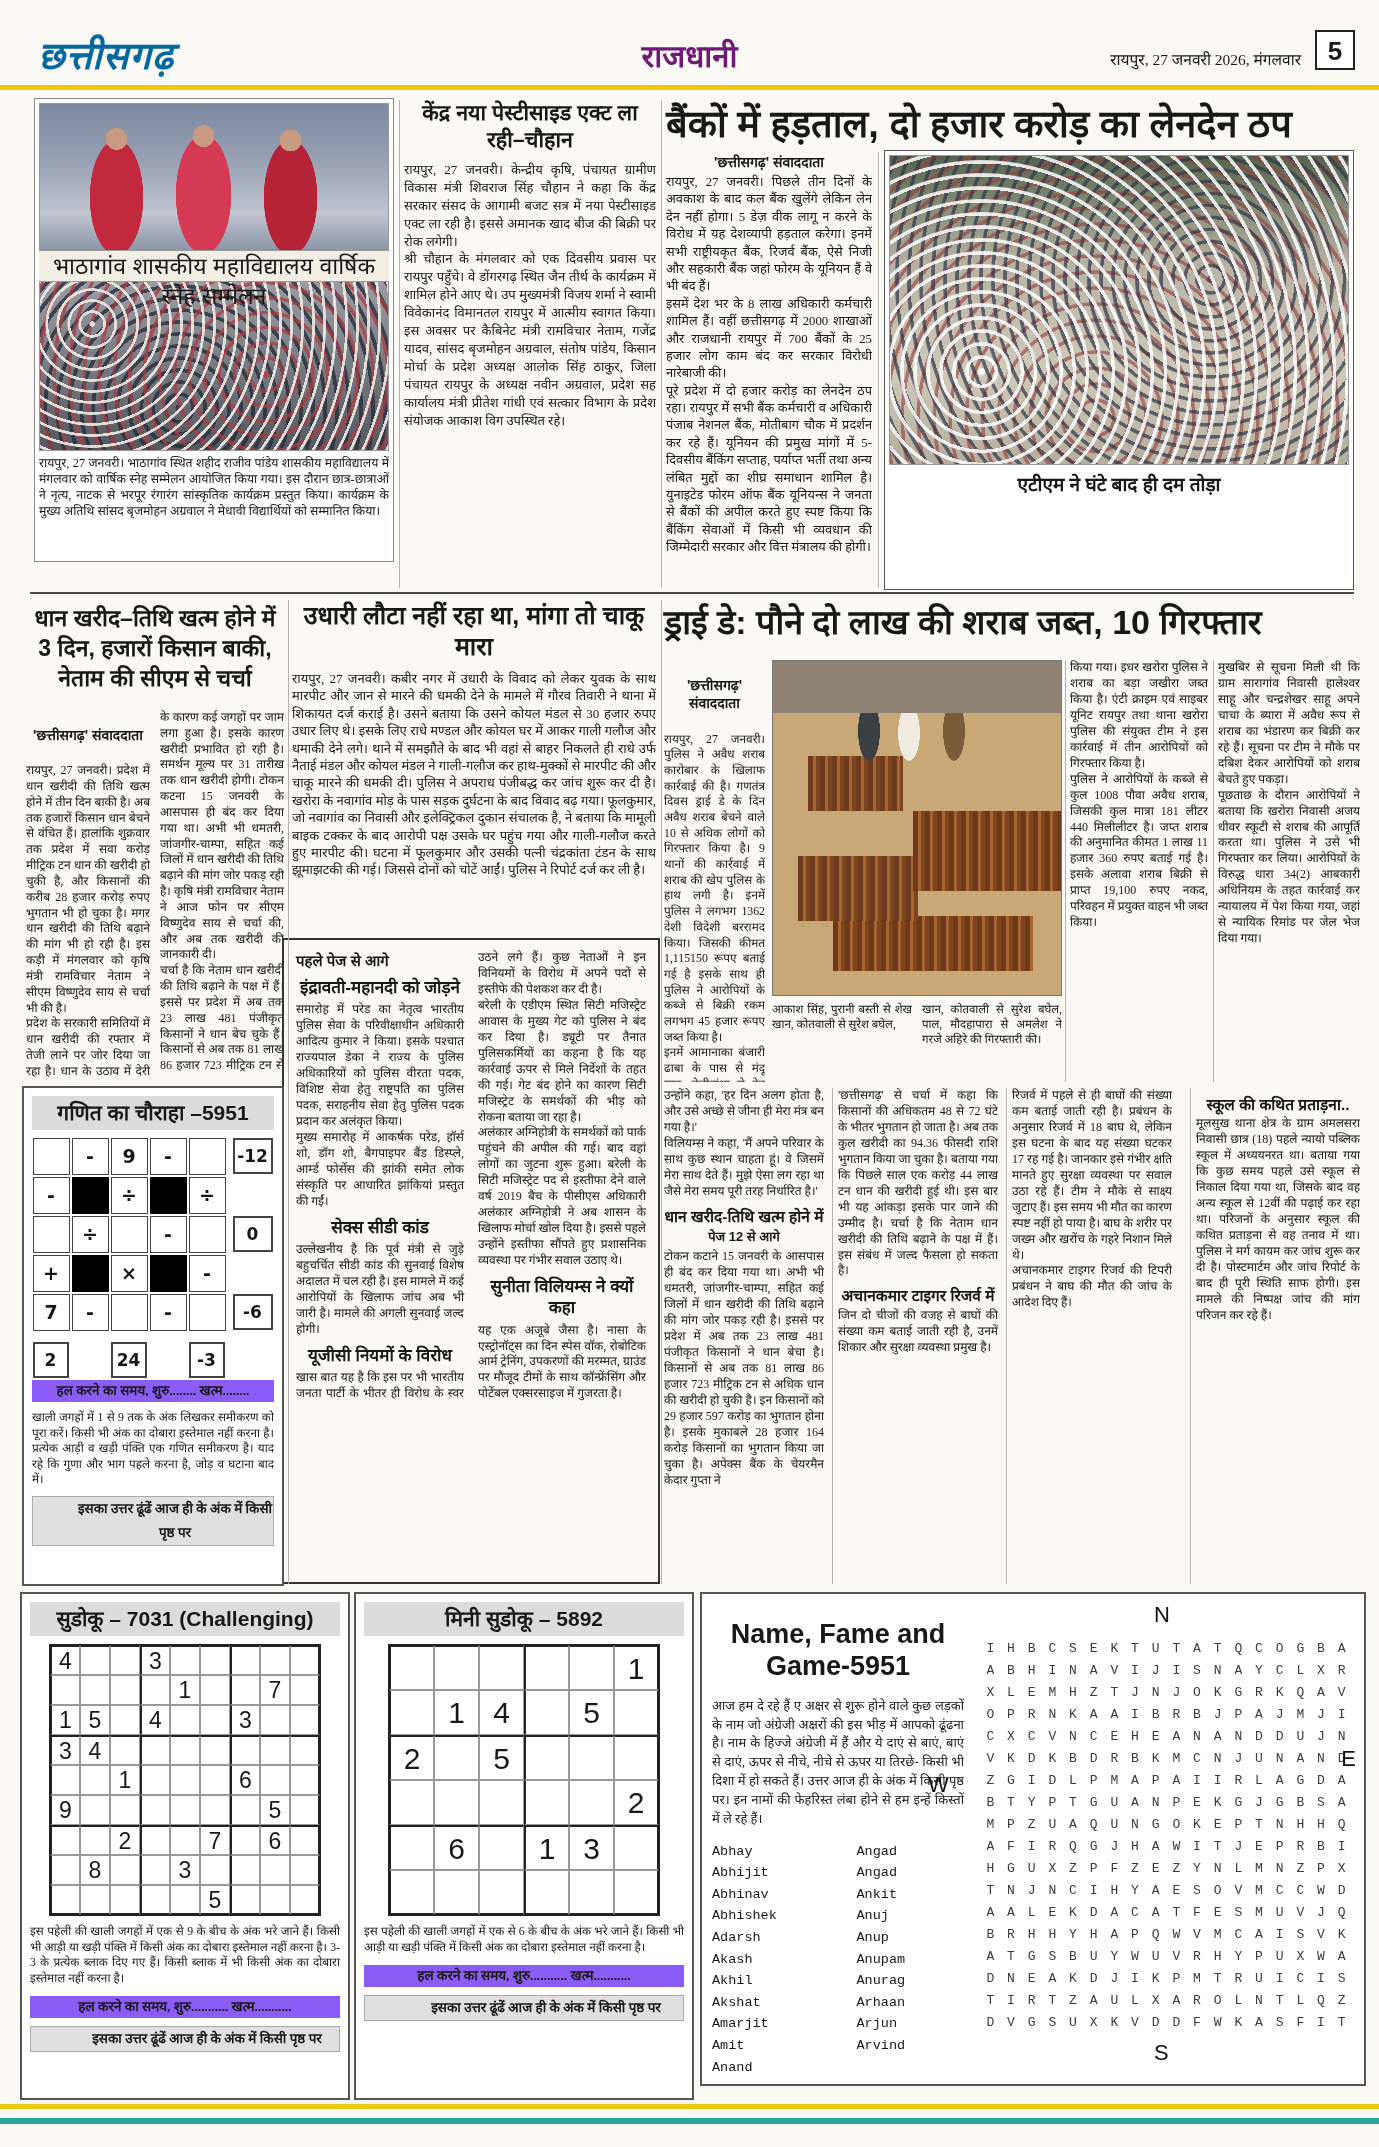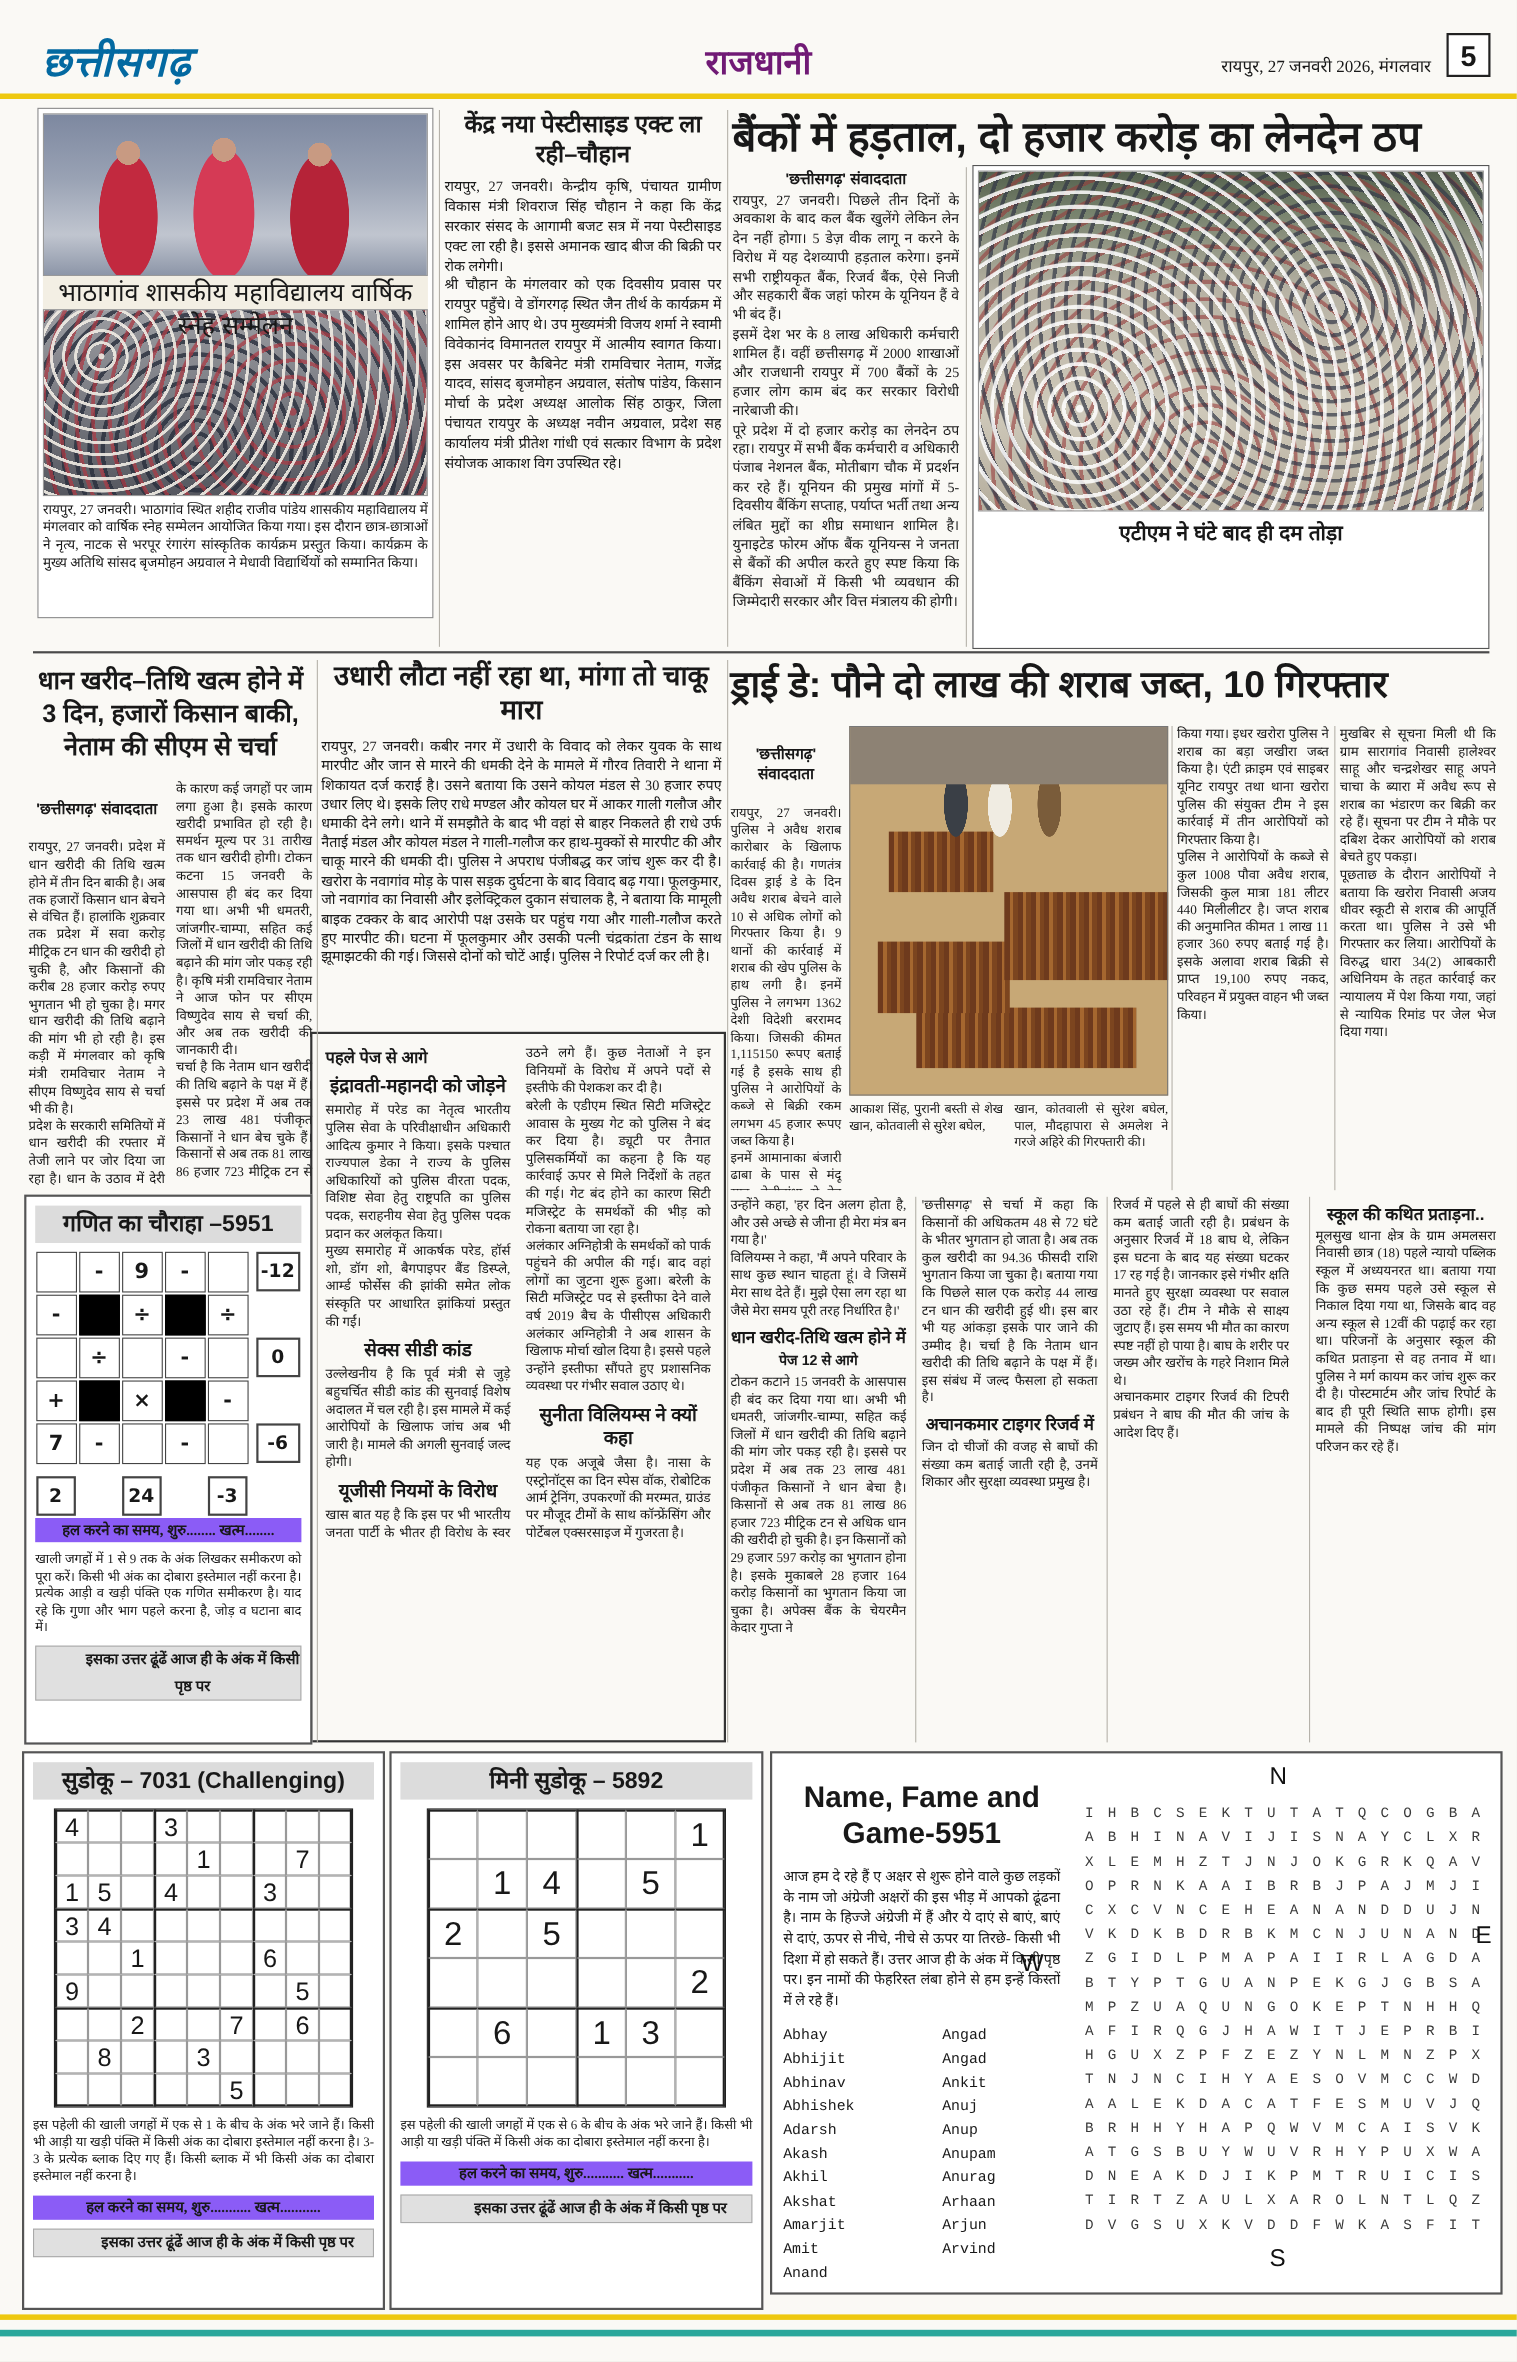--- a/index.html
+++ b/index.html
@@ -366,21 +366,21 @@
         <div class="sd-cell bl bb"></div>
         <div class="sd-cell bb"></div>
         <div class="sd-cell bb"></div>
         <div class="sd-cell bl bb"></div>
         <div class="sd-cell bb"></div>
         <div class="sd-cell bb">5</div>
         <div class="sd-cell bl bb"></div>
         <div class="sd-cell bb"></div>
         <div class="sd-cell br bb"></div>
       </div>
-    <div class="pz-note">इस पहेली की खाली जगहों में एक से 1 के बीच के अंक भरे जाने हैं। किसी भी आड़ी या खड़ी पंक्ति में किसी अंक का दोबारा इस्तेमाल नहीं करना है। 3-3 के प्रत्येक ब्लाक दिए गए हैं। किसी ब्लाक में भी किसी अंक का दोबारा इस्तेमाल नहीं करना है।</div>
+    <div class="pz-note">इस पहेली की खाली जगहों में एक से 9 के बीच के अंक भरे जाने हैं। किसी भी आड़ी या खड़ी पंक्ति में किसी अंक का दोबारा इस्तेमाल नहीं करना है। 3-3 के प्रत्येक ब्लाक दिए गए हैं। किसी ब्लाक में भी किसी अंक का दोबारा इस्तेमाल नहीं करना है।</div>
     <div class="pz-timer">हल करने का समय, शुरु........... खत्म...........</div>
     <div class="pz-answer">इसका उत्तर ढूंढें आज ही के अंक में किसी पृष्ठ पर</div>
   </div>
 
   <div class="box mini-box">
     <div class="pz-title">मिनी सुडोकू – 5892</div>
     <div class="sd-grid" style="grid-template-columns: repeat(6, auto);">
         <div class="sd-cell mini bl bt"></div>
         <div class="sd-cell mini bt"></div>
         <div class="sd-cell mini bt"></div>

